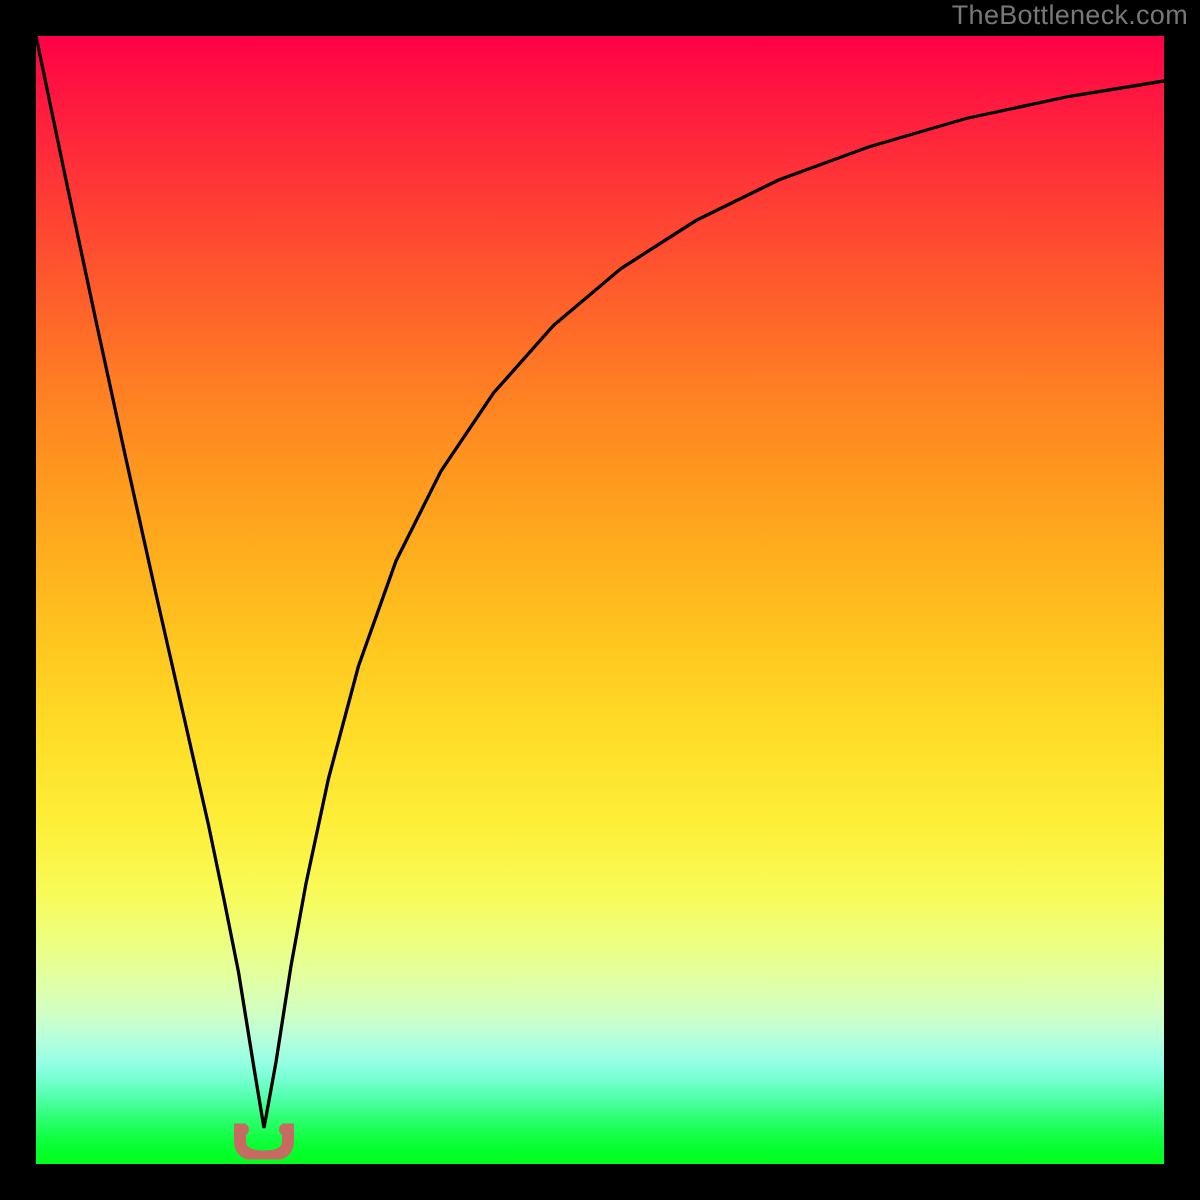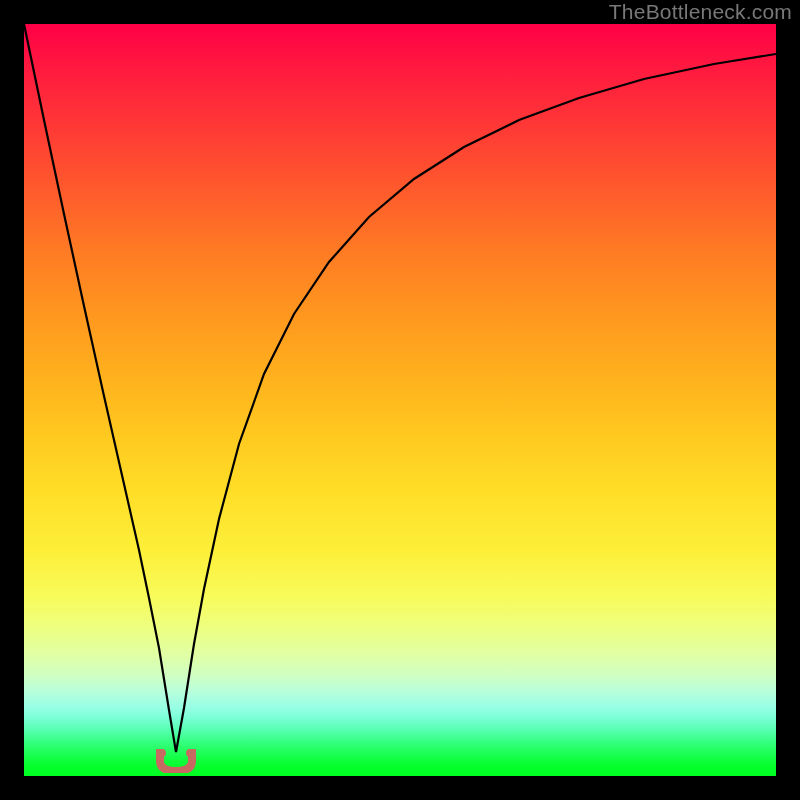--- a/index.html
+++ b/index.html
@@ -58,21 +58,21 @@
   svg.curve {
     position: absolute;
     left: 0; top: 0;
     width: 752px; height: 752px;
   }
   .watermark {
     position: absolute;
     top: 0;
     right: 8px;
     color: #787878;
-    font-size: 21px;
+    font-size: 18px;
     letter-spacing: 0.2px;
     font-weight: 400;
   }
   .hump {
     position: absolute;
     bottom: 3px;
     width: 40px;
     height: 24px;
   }
   .hump svg { width: 40px; height: 24px; }

